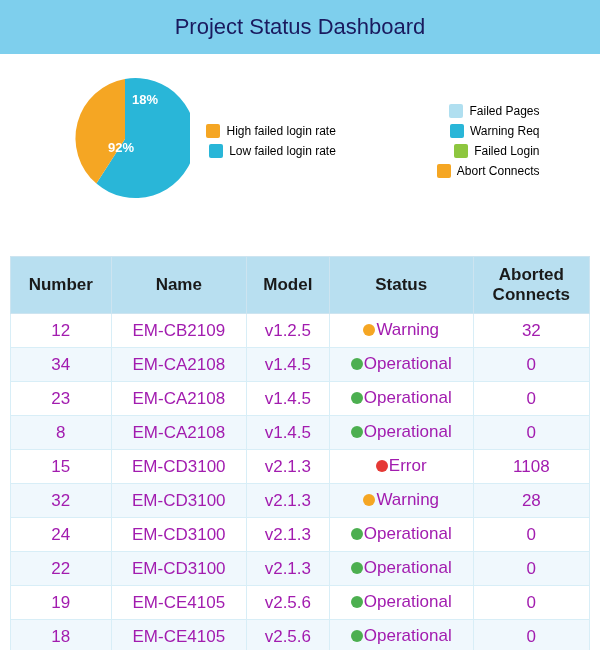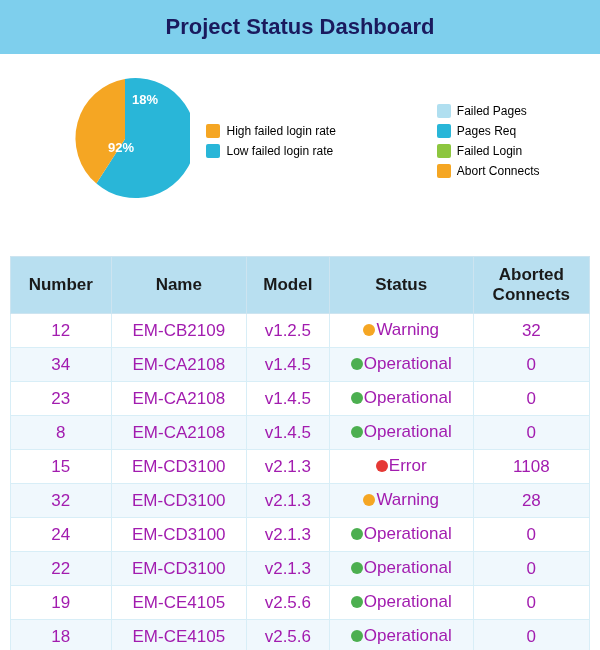--- a/index.html
+++ b/index.html
@@ -8,21 +8,21 @@
       background: #fff;
       width: 600px;
       min-height: 650px;
     }
 
     .header {
       background: #7ecfed;
       text-align: center;
       padding: 14px 0;
       font-size: 22px;
-      font-weight: bold;
+      font-weight: normal;
       color: #1a1a5e;
     }
 
     .charts-section {
       display: flex;
       justify-content: space-around;
       align-items: center;
       padding: 20px 10px 10px 10px;
       background: #fff;
     }
@@ -41,20 +41,21 @@
       font-size: 13px;
       font-weight: bold;
       fill: #fff;
     }
 
     .legend {
       display: flex;
       flex-direction: column;
       gap: 6px;
       font-size: 12px;
+      align-items: flex-end;
     }
 
     .legend-item {
       display: flex;
       align-items: center;
       gap: 6px;
     }
 
     .legend-dot {
       width: 14px;
@@ -155,21 +156,21 @@
   </div>
 
   <div class="chart-container">
     <div class="legend">
       <div class="legend-item">
         <div class="legend-dot" style="background:#b0dff0;"></div>
         <span>Failed Pages</span>
       </div>
       <div class="legend-item">
         <div class="legend-dot" style="background:#29b6d8;"></div>
-        <span>Pages Req</span>
+        <span>Warning Req</span>
       </div>
       <div class="legend-item">
         <div class="legend-dot" style="background:#8dc63f;"></div>
         <span>Failed Login</span>
       </div>
       <div class="legend-item">
         <div class="legend-dot" style="background:#f5a623;"></div>
         <span>Abort Connects</span>
       </div>
     </div>

